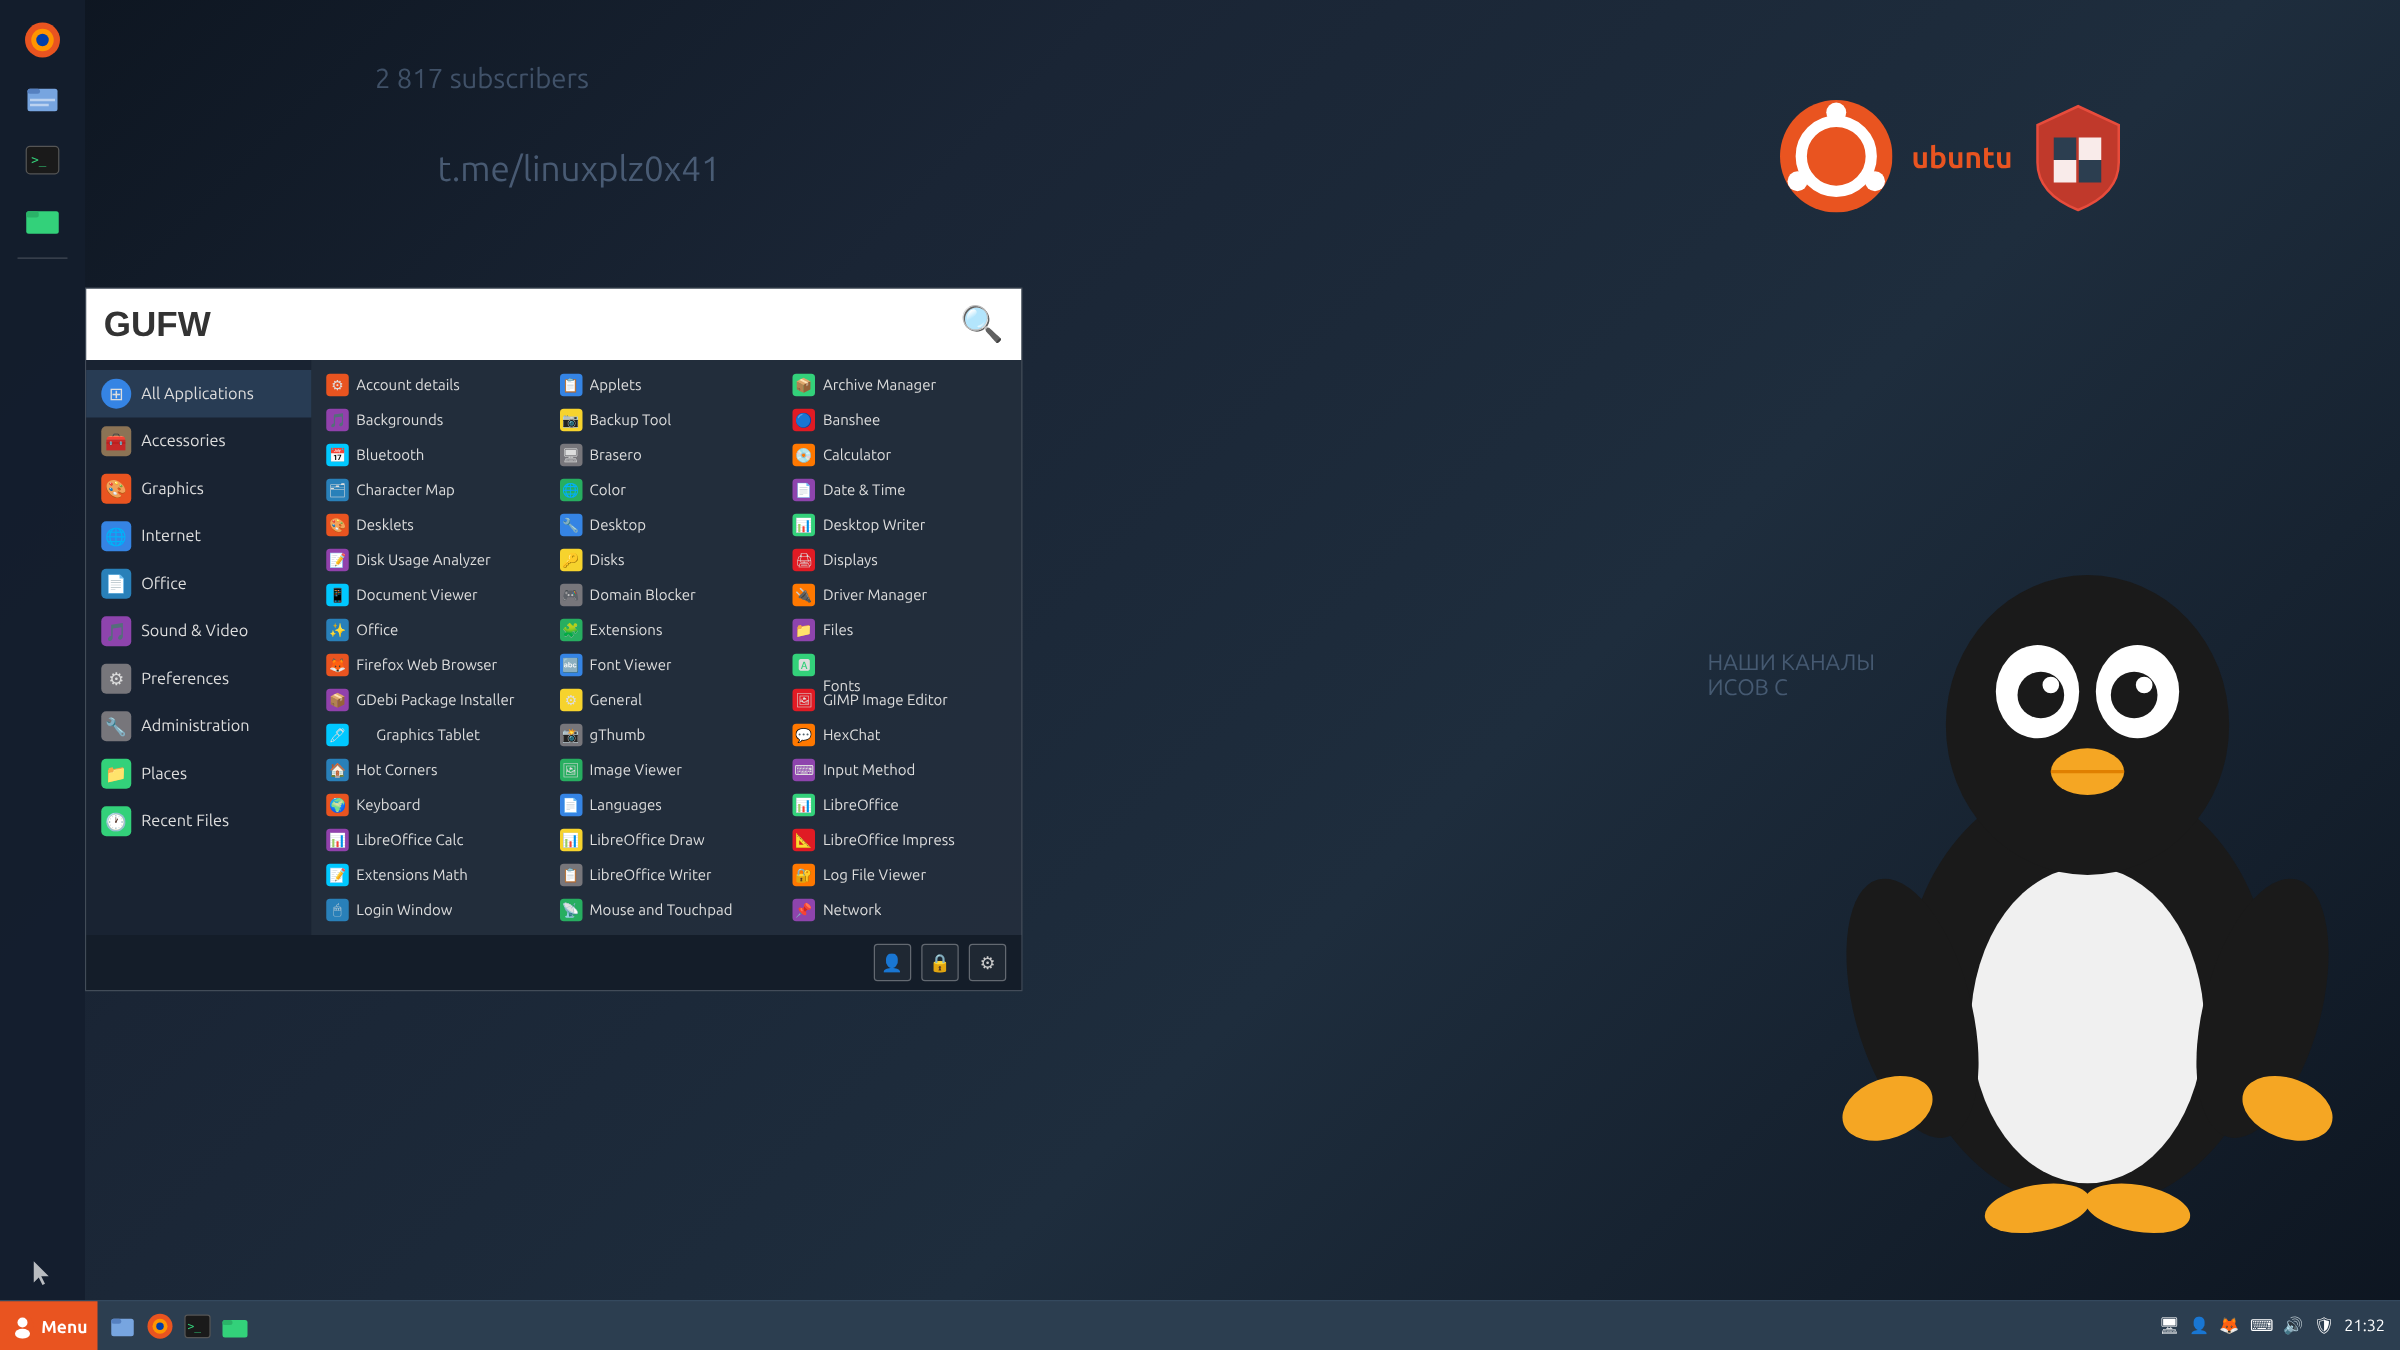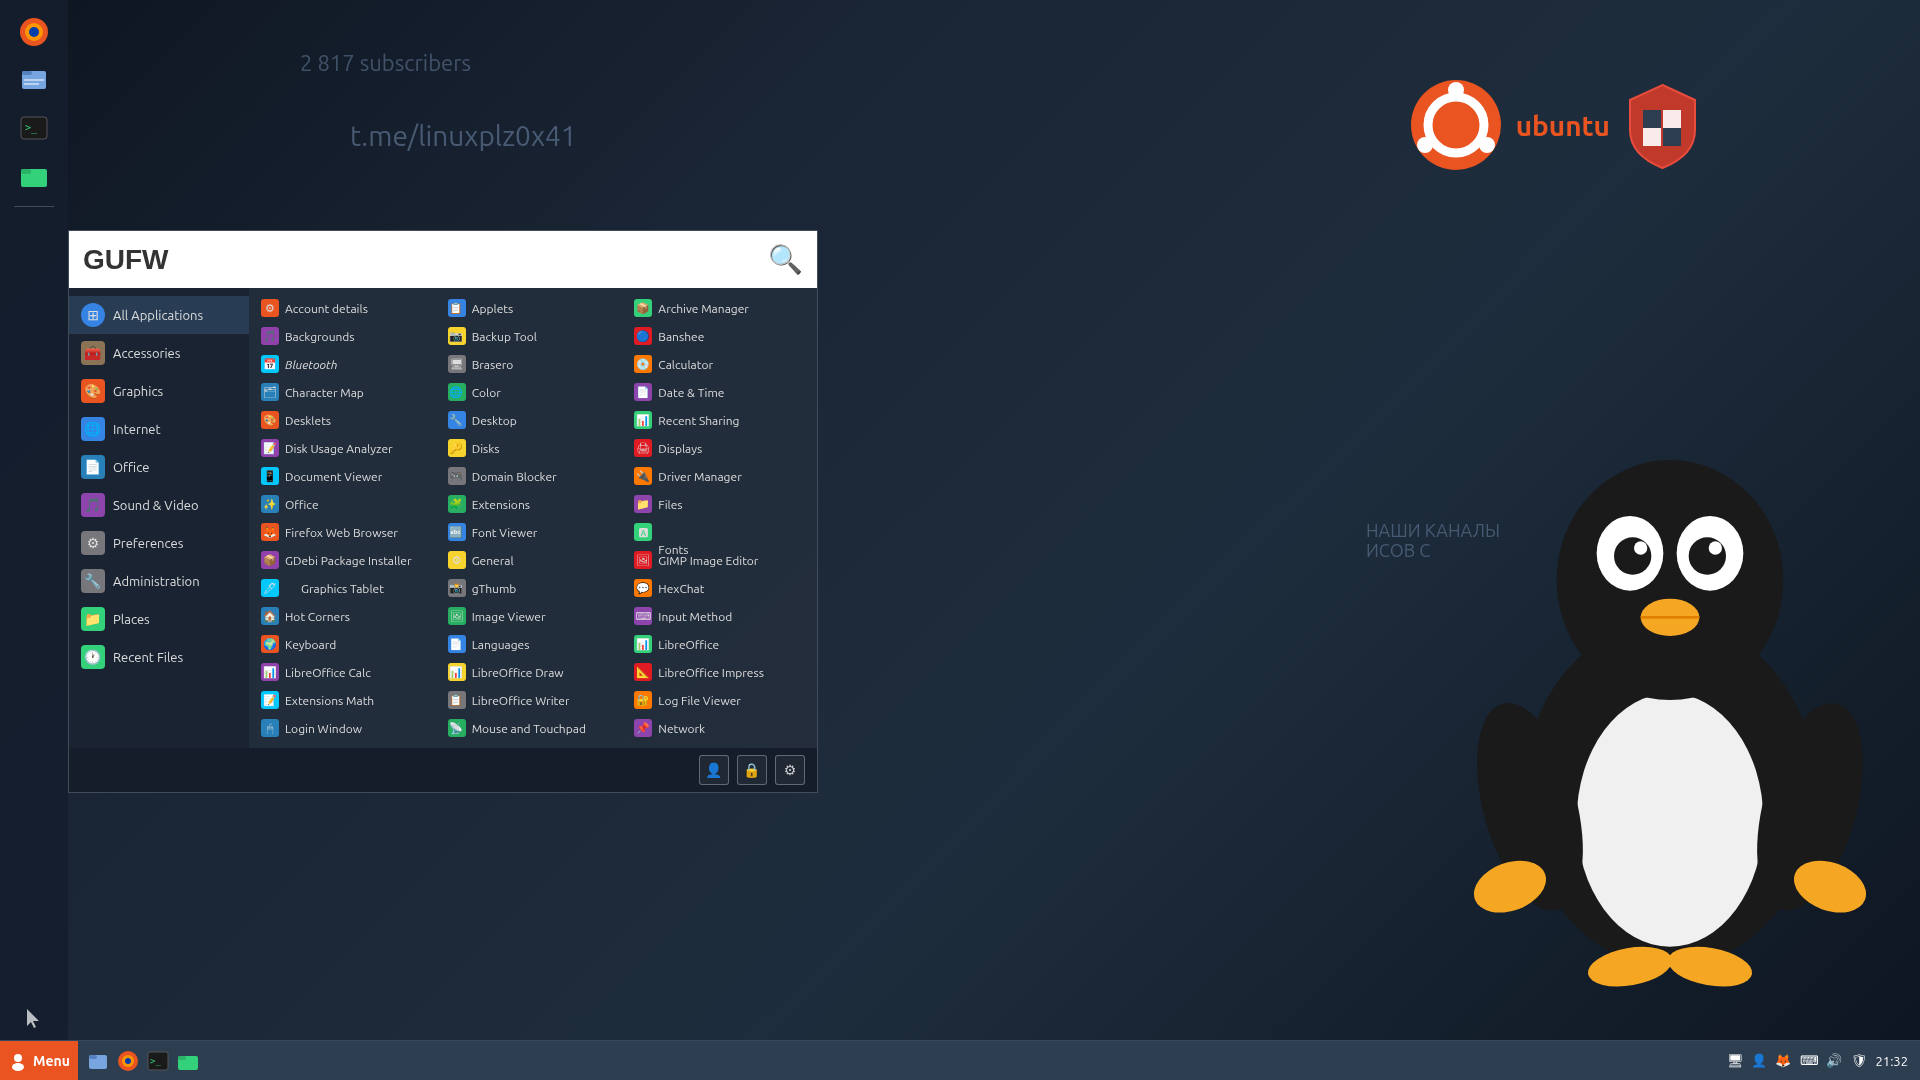--- a/index.html
+++ b/index.html
@@ -313,21 +313,21 @@
 <div class="ubuntu-logo-area">
 
   <svg width="90" height="90" viewBox="0 0 90 90">
     <circle cx="45" cy="45" r="45" fill="#e95420"></circle>
     <circle cx="45" cy="45" r="28" fill="none" stroke="white" stroke-width="9"></circle>
     <circle cx="45" cy="10" r="8" fill="white"></circle>
     <circle cx="14" cy="65" r="8" fill="white"></circle>
     <circle cx="76" cy="65" r="8" fill="white"></circle>
   </svg>
   <div style="display:flex;flex-direction:column;align-items:center;">
-    <span style="color:#e95420;font-size:28px;font-weight:bold;">ubuntu</span>
+    <span style="color:#e95420;font-size:24px;font-weight:bold;">ubuntu</span>
   </div>
 
   <svg width="75" height="90" viewBox="0 0 75 90">
     <path d="M37.5 5 L70 20 L70 50 Q70 75 37.5 88 Q5 75 5 50 L5 20 Z" fill="#c0392b"></path>
     <path d="M37.5 5 L70 20 L70 50 Q70 75 37.5 88 Q5 75 5 50 L5 20 Z" fill="none" stroke="#e74c3c" stroke-width="2"></path>
 
     <rect x="18" y="30" width="18" height="18" fill="#2c3e50"></rect>
     <rect x="38" y="48" width="18" height="18" fill="#2c3e50"></rect>
     <rect x="38" y="30" width="18" height="18" fill="white" opacity="0.9"></rect>
     <rect x="18" y="48" width="18" height="18" fill="white" opacity="0.9"></rect>
@@ -472,21 +472,21 @@
         <div class="app-item">
           <div class="app-icon" style="background: rgb(246, 211, 45);">📷</div>
           <span style="white-space: nowrap; overflow: hidden; text-overflow: ellipsis;">Backup Tool</span>
         </div>
         <div class="app-item">
           <div class="app-icon" style="background: rgb(224, 27, 36);">🔵</div>
           <span style="white-space: nowrap; overflow: hidden; text-overflow: ellipsis;">Banshee</span>
         </div>
         <div class="app-item">
           <div class="app-icon" style="background: rgb(0, 200, 255);">📅</div>
-          <span style="white-space: nowrap; overflow: hidden; text-overflow: ellipsis; font-style: italic;">Bluetooth</span>
+          <span style="white-space: nowrap; overflow: hidden; text-overflow: ellipsis;">Bluetooth</span>
         </div>
         <div class="app-item">
           <div class="app-icon" style="background: rgb(119, 118, 123);">🖥</div>
           <span style="white-space: nowrap; overflow: hidden; text-overflow: ellipsis;">Brasero</span>
         </div>
         <div class="app-item">
           <div class="app-icon" style="background: rgb(255, 120, 0);">💿</div>
           <span style="white-space: nowrap; overflow: hidden; text-overflow: ellipsis;">Calculator</span>
         </div>
         <div class="app-item">
@@ -504,21 +504,21 @@
         <div class="app-item">
           <div class="app-icon" style="background: rgb(233, 84, 32);">🎨</div>
           <span style="white-space: nowrap; overflow: hidden; text-overflow: ellipsis;">Desklets</span>
         </div>
         <div class="app-item">
           <div class="app-icon" style="background: rgb(53, 132, 228);">🔧</div>
           <span style="white-space: nowrap; overflow: hidden; text-overflow: ellipsis;">Desktop</span>
         </div>
         <div class="app-item">
           <div class="app-icon" style="background: rgb(51, 209, 122);">📊</div>
-          <span style="white-space: nowrap; overflow: hidden; text-overflow: ellipsis;">Recent Sharing</span>
+          <span style="white-space: nowrap; overflow: hidden; text-overflow: ellipsis;">Desktop Writer</span>
         </div>
         <div class="app-item">
           <div class="app-icon" style="background: rgb(145, 65, 172);">📝</div>
           <span style="white-space: nowrap; overflow: hidden; text-overflow: ellipsis;">Disk Usage Analyzer</span>
         </div>
         <div class="app-item">
           <div class="app-icon" style="background: rgb(246, 211, 45);">🔑</div>
           <span style="white-space: nowrap; overflow: hidden; text-overflow: ellipsis;">Disks</span>
         </div>
         <div class="app-item">

